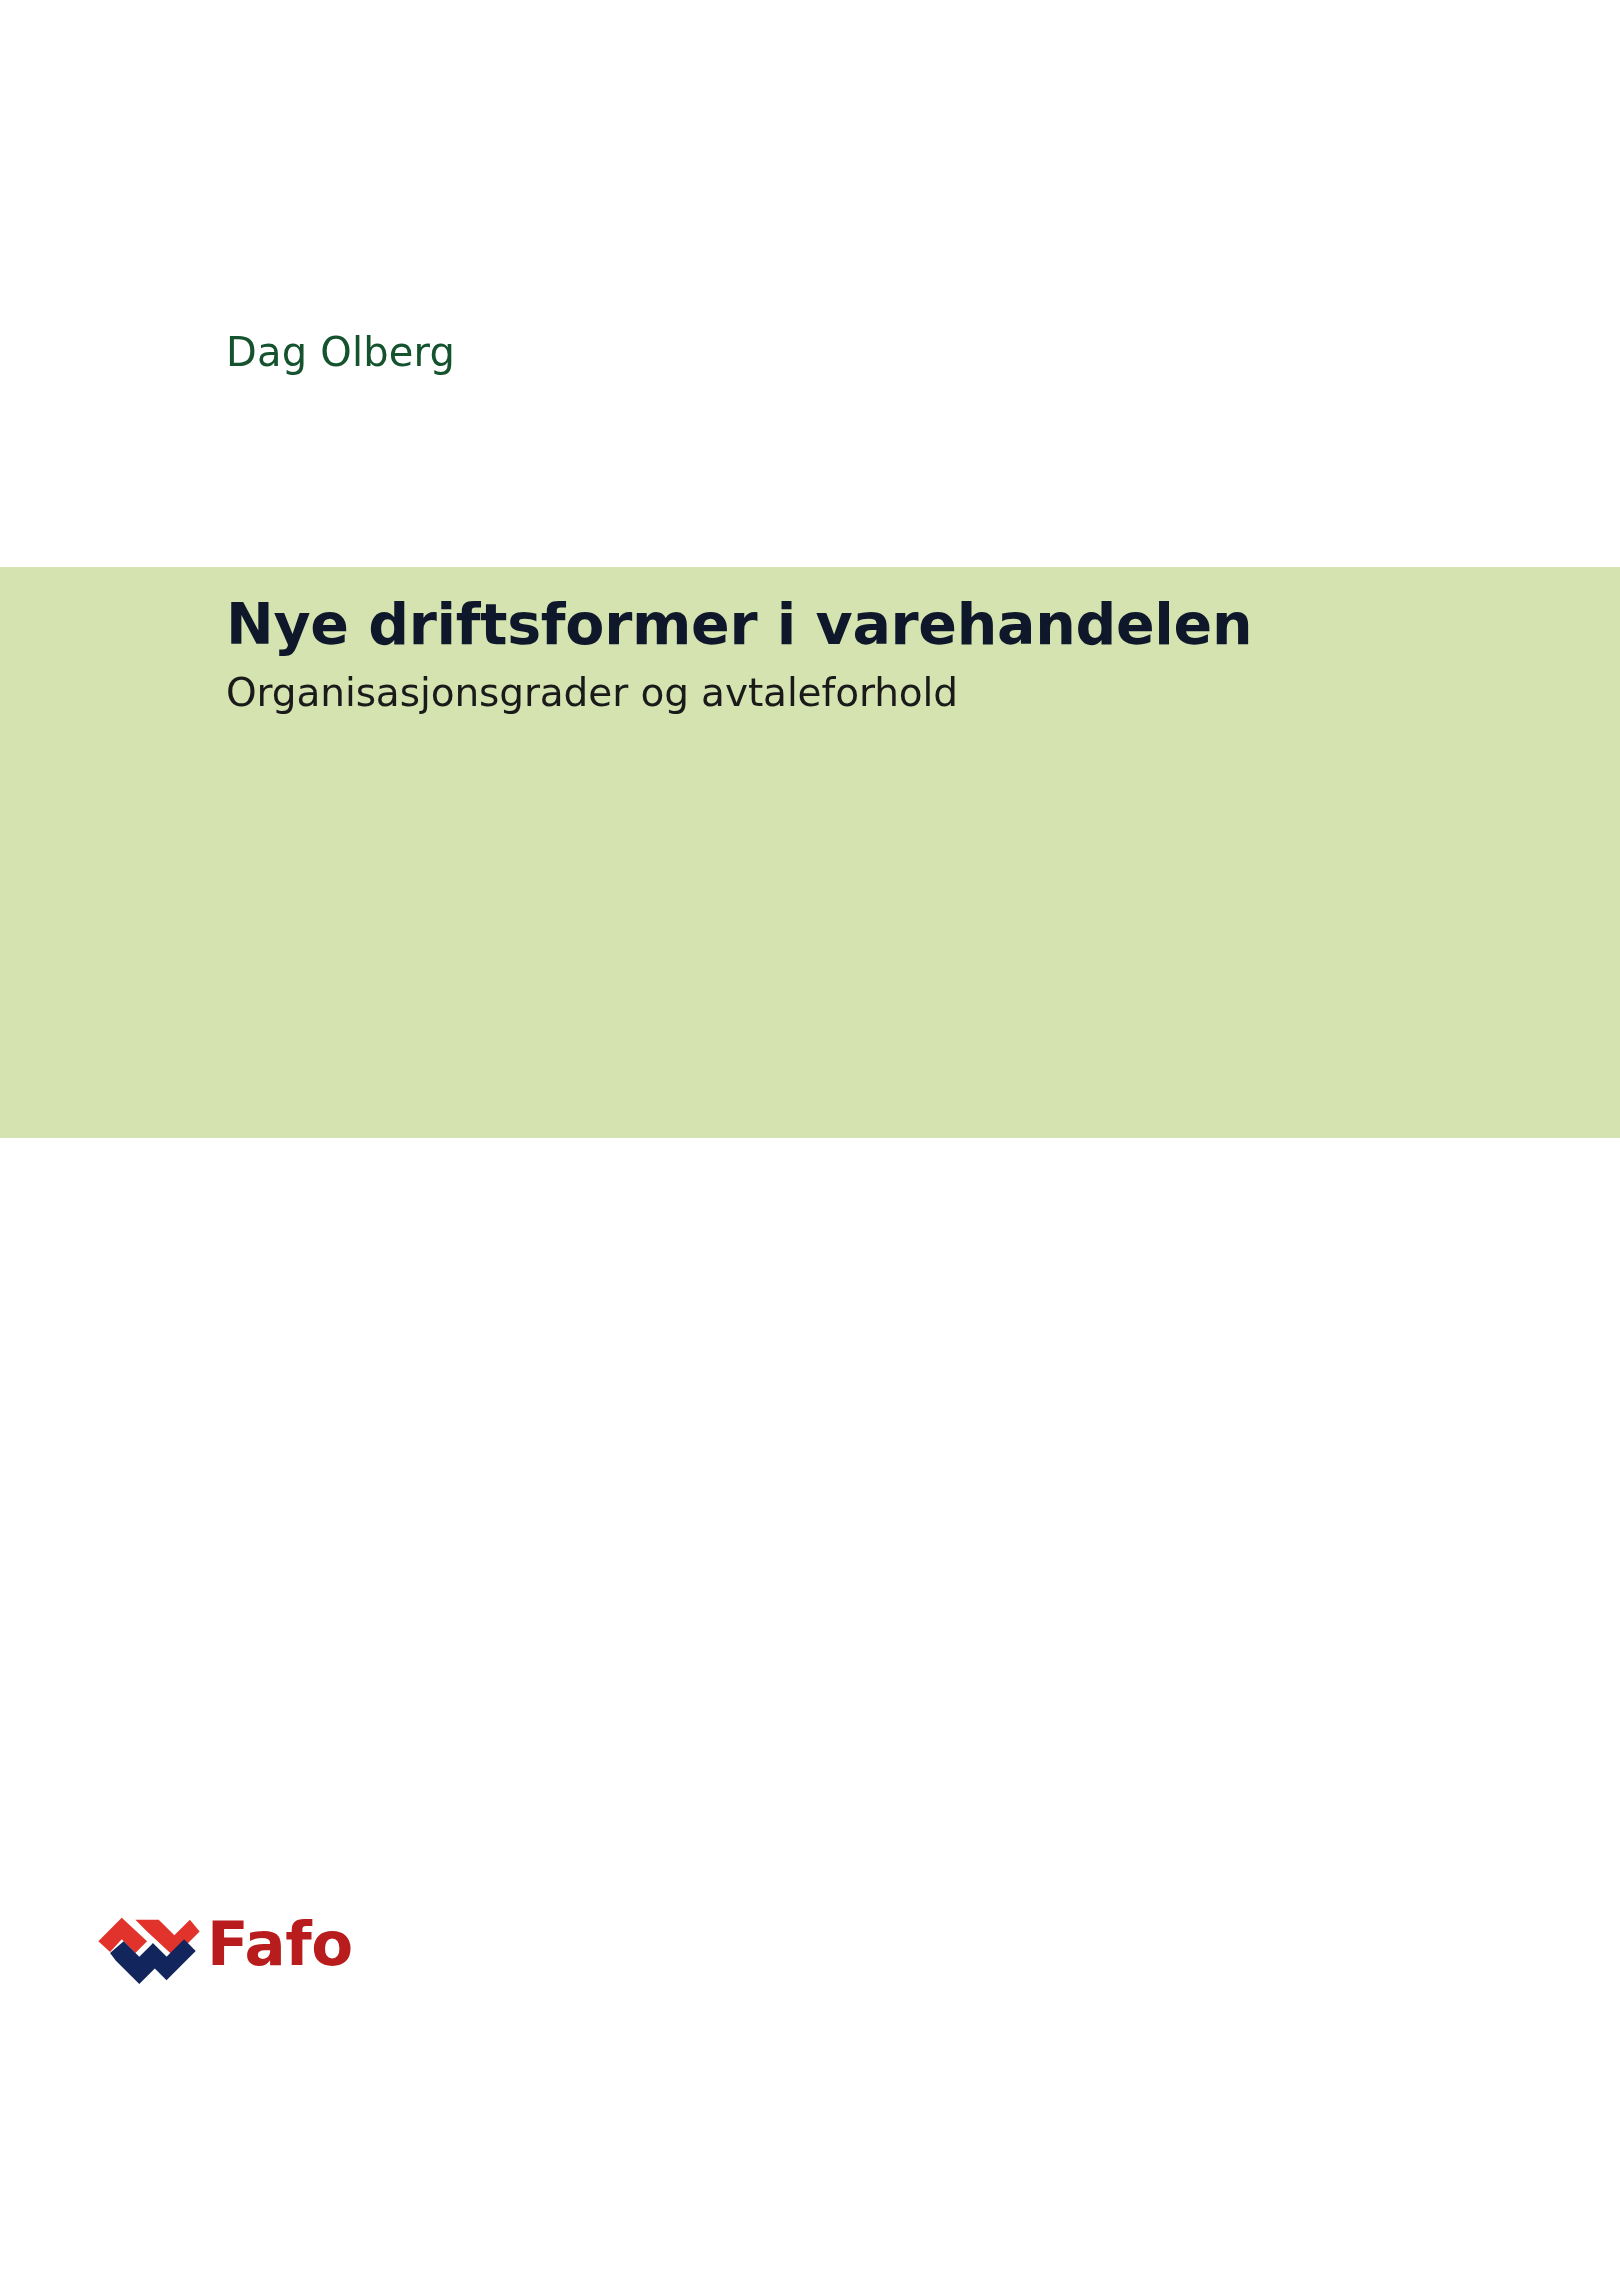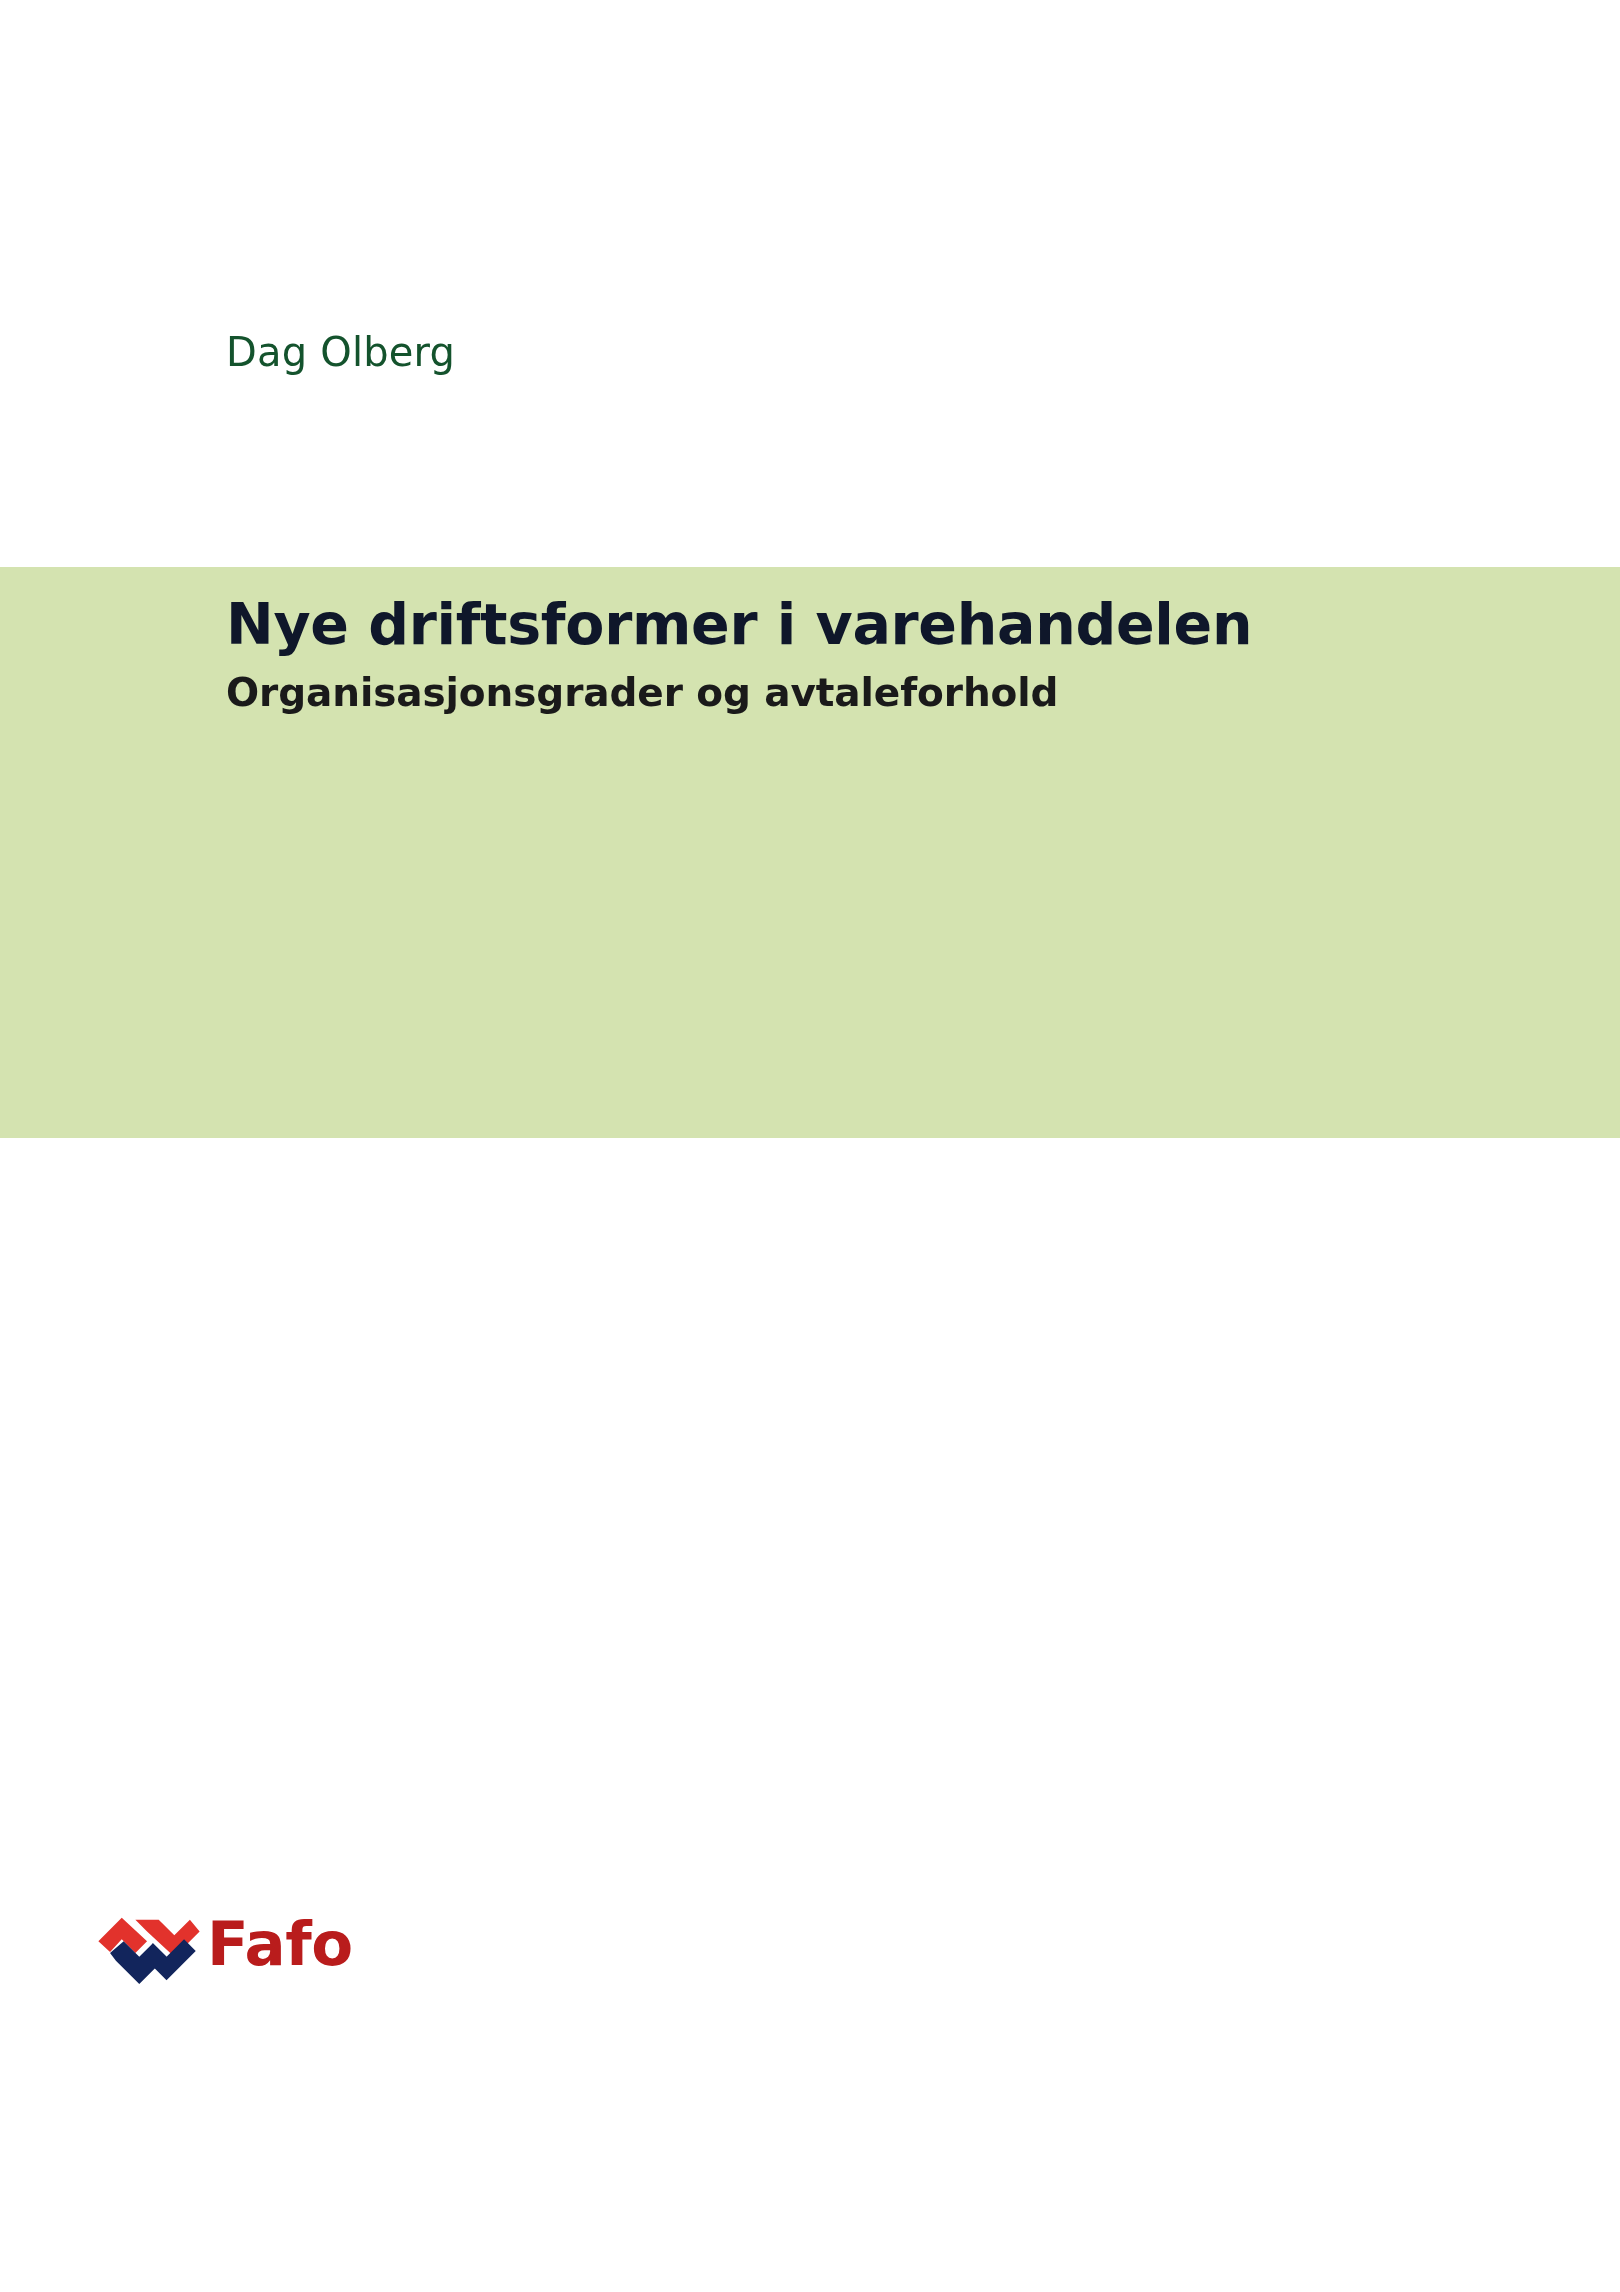--- a/index.html
+++ b/index.html
@@ -48,21 +48,21 @@
     color: #0f172a;
     line-height: 1.18;
     letter-spacing: -0.3px;
   }
   .subtitle {
     position: absolute;
     left: 226px;
     top: 670px;
     width: 1274px;
     font-size: 39px;
-    font-weight: 700;
+    font-weight: 400;
     color: #1a1a1a;
     line-height: 1.2;
     letter-spacing: -0.1px;
   }
   .logo-wrap {
     position: absolute;
     left: 96px;
     top: 1906px;
     width: 274px;
     height: 88px;

